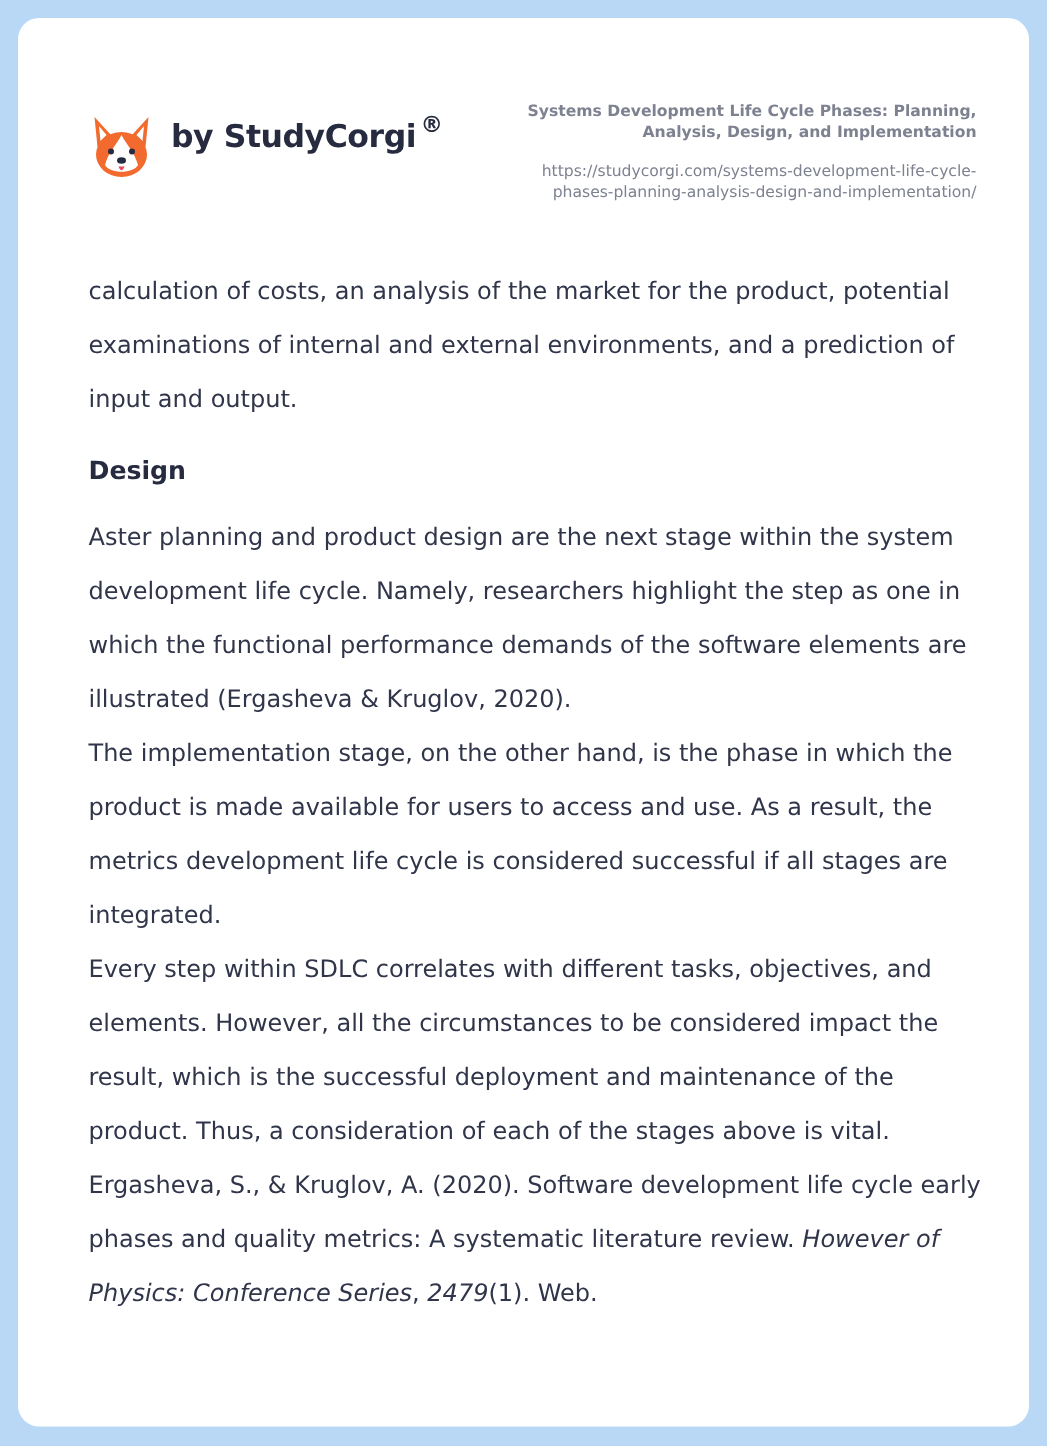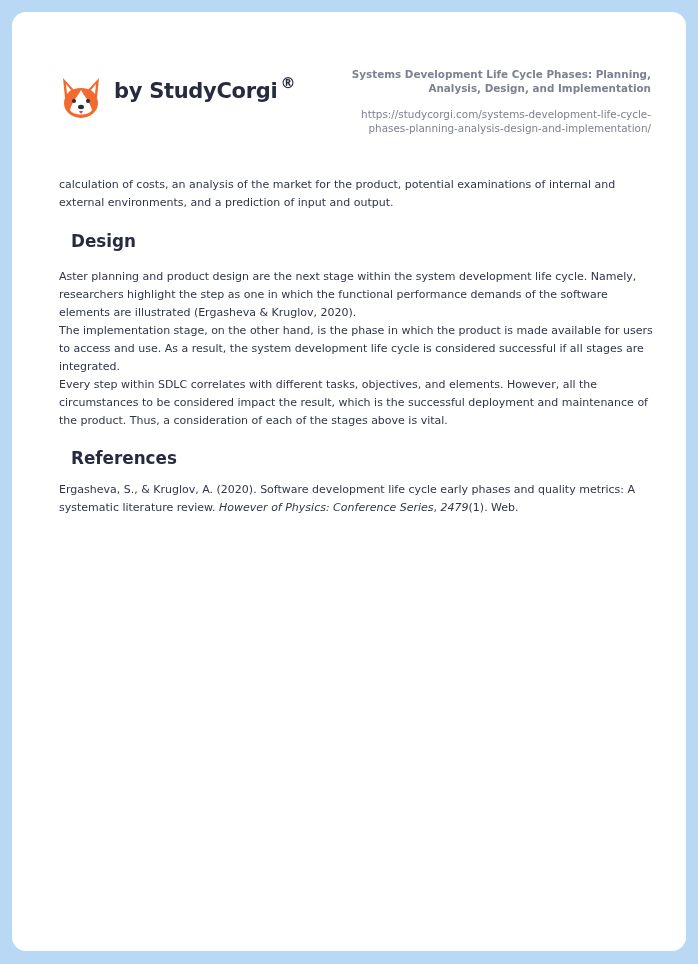--- a/index.html
+++ b/index.html
@@ -76,31 +76,31 @@
     }
     .content {
       position: absolute;
       left: 47px;
       top: 164px;
       width: 600px;
       color: #2c3040;
     }
     .para {
       font-family: "DejaVu Sans", sans-serif;
-      font-size: 11px;
-      line-height: 18px;
+      font-size: 16px;
+      line-height: 36px;
       margin: 0;
       color: #30354a;
     }
     .heading {
       font-family: "DejaVu Sans", sans-serif;
       font-weight: bold;
       font-size: 16.8px;
       color: #262b40;
-      margin: 12px;
+      margin: 0;
     }
     .sec-design-h { margin-top: 19px; margin-bottom: 17px; }
     .sec-impl-h { margin-top: 19px; margin-bottom: 17px; }
     .sec-conc-h { margin-top: 18px; margin-bottom: 13px; }
     .sec-ref-h { margin-top: 18px; margin-bottom: 13px; }
     .italic { font-style: italic; }
   </style>
 </head>
 <body>
 
@@ -132,21 +132,20 @@
     <div class="doc-title">Systems Development Life Cycle Phases: Planning, Analysis, Design, and Implementation</div>
     <div class="doc-url">https://studycorgi.com/systems-development-life-cycle-phases-planning-analysis-design-and-implementation/</div>
   </div>
 
   <div class="content">
     <p class="para">calculation of costs, an analysis of the market for the product, potential examinations of internal and external environments, and a prediction of input and output.</p>
 
     <h2 class="heading sec-design-h">Design</h2>
     <p class="para">Aster planning and product design are the next stage within the system development life cycle. Namely, researchers highlight the step as one in which the functional performance demands of the software elements are illustrated (Ergasheva &amp; Kruglov, 2020).</p>
 
-    <p class="para">The implementation stage, on the other hand, is the phase in which the product is made available for users to access and use. As a result, the system development life cycle is considered successful if all stages are integrated.</p>
+    <p class="para">The implementation stage, on the other hand, is the phase in which the product is made available for users to access and use. As a result, the metrics development life cycle is considered successful if all stages are integrated.</p>
 
     <p class="para">Every step within SDLC correlates with different tasks, objectives, and elements. However, all the circumstances to be considered impact the result, which is the successful deployment and maintenance of the product. Thus, a consideration of each of the stages above is vital.</p>
 
-    <h2 class="heading sec-ref-h">References</h2>
     <p class="para"><span>Ergasheva, S., &amp; Kruglov, A. (2020). Software development life cycle early phases and quality metrics: A systematic literature review. </span><span class="italic">However of Physics: Conference Series</span><span>, </span><span class="italic">2479</span><span>(1). Web.</span></p>
   </div>
 
 </div>
 
 </body></html>

